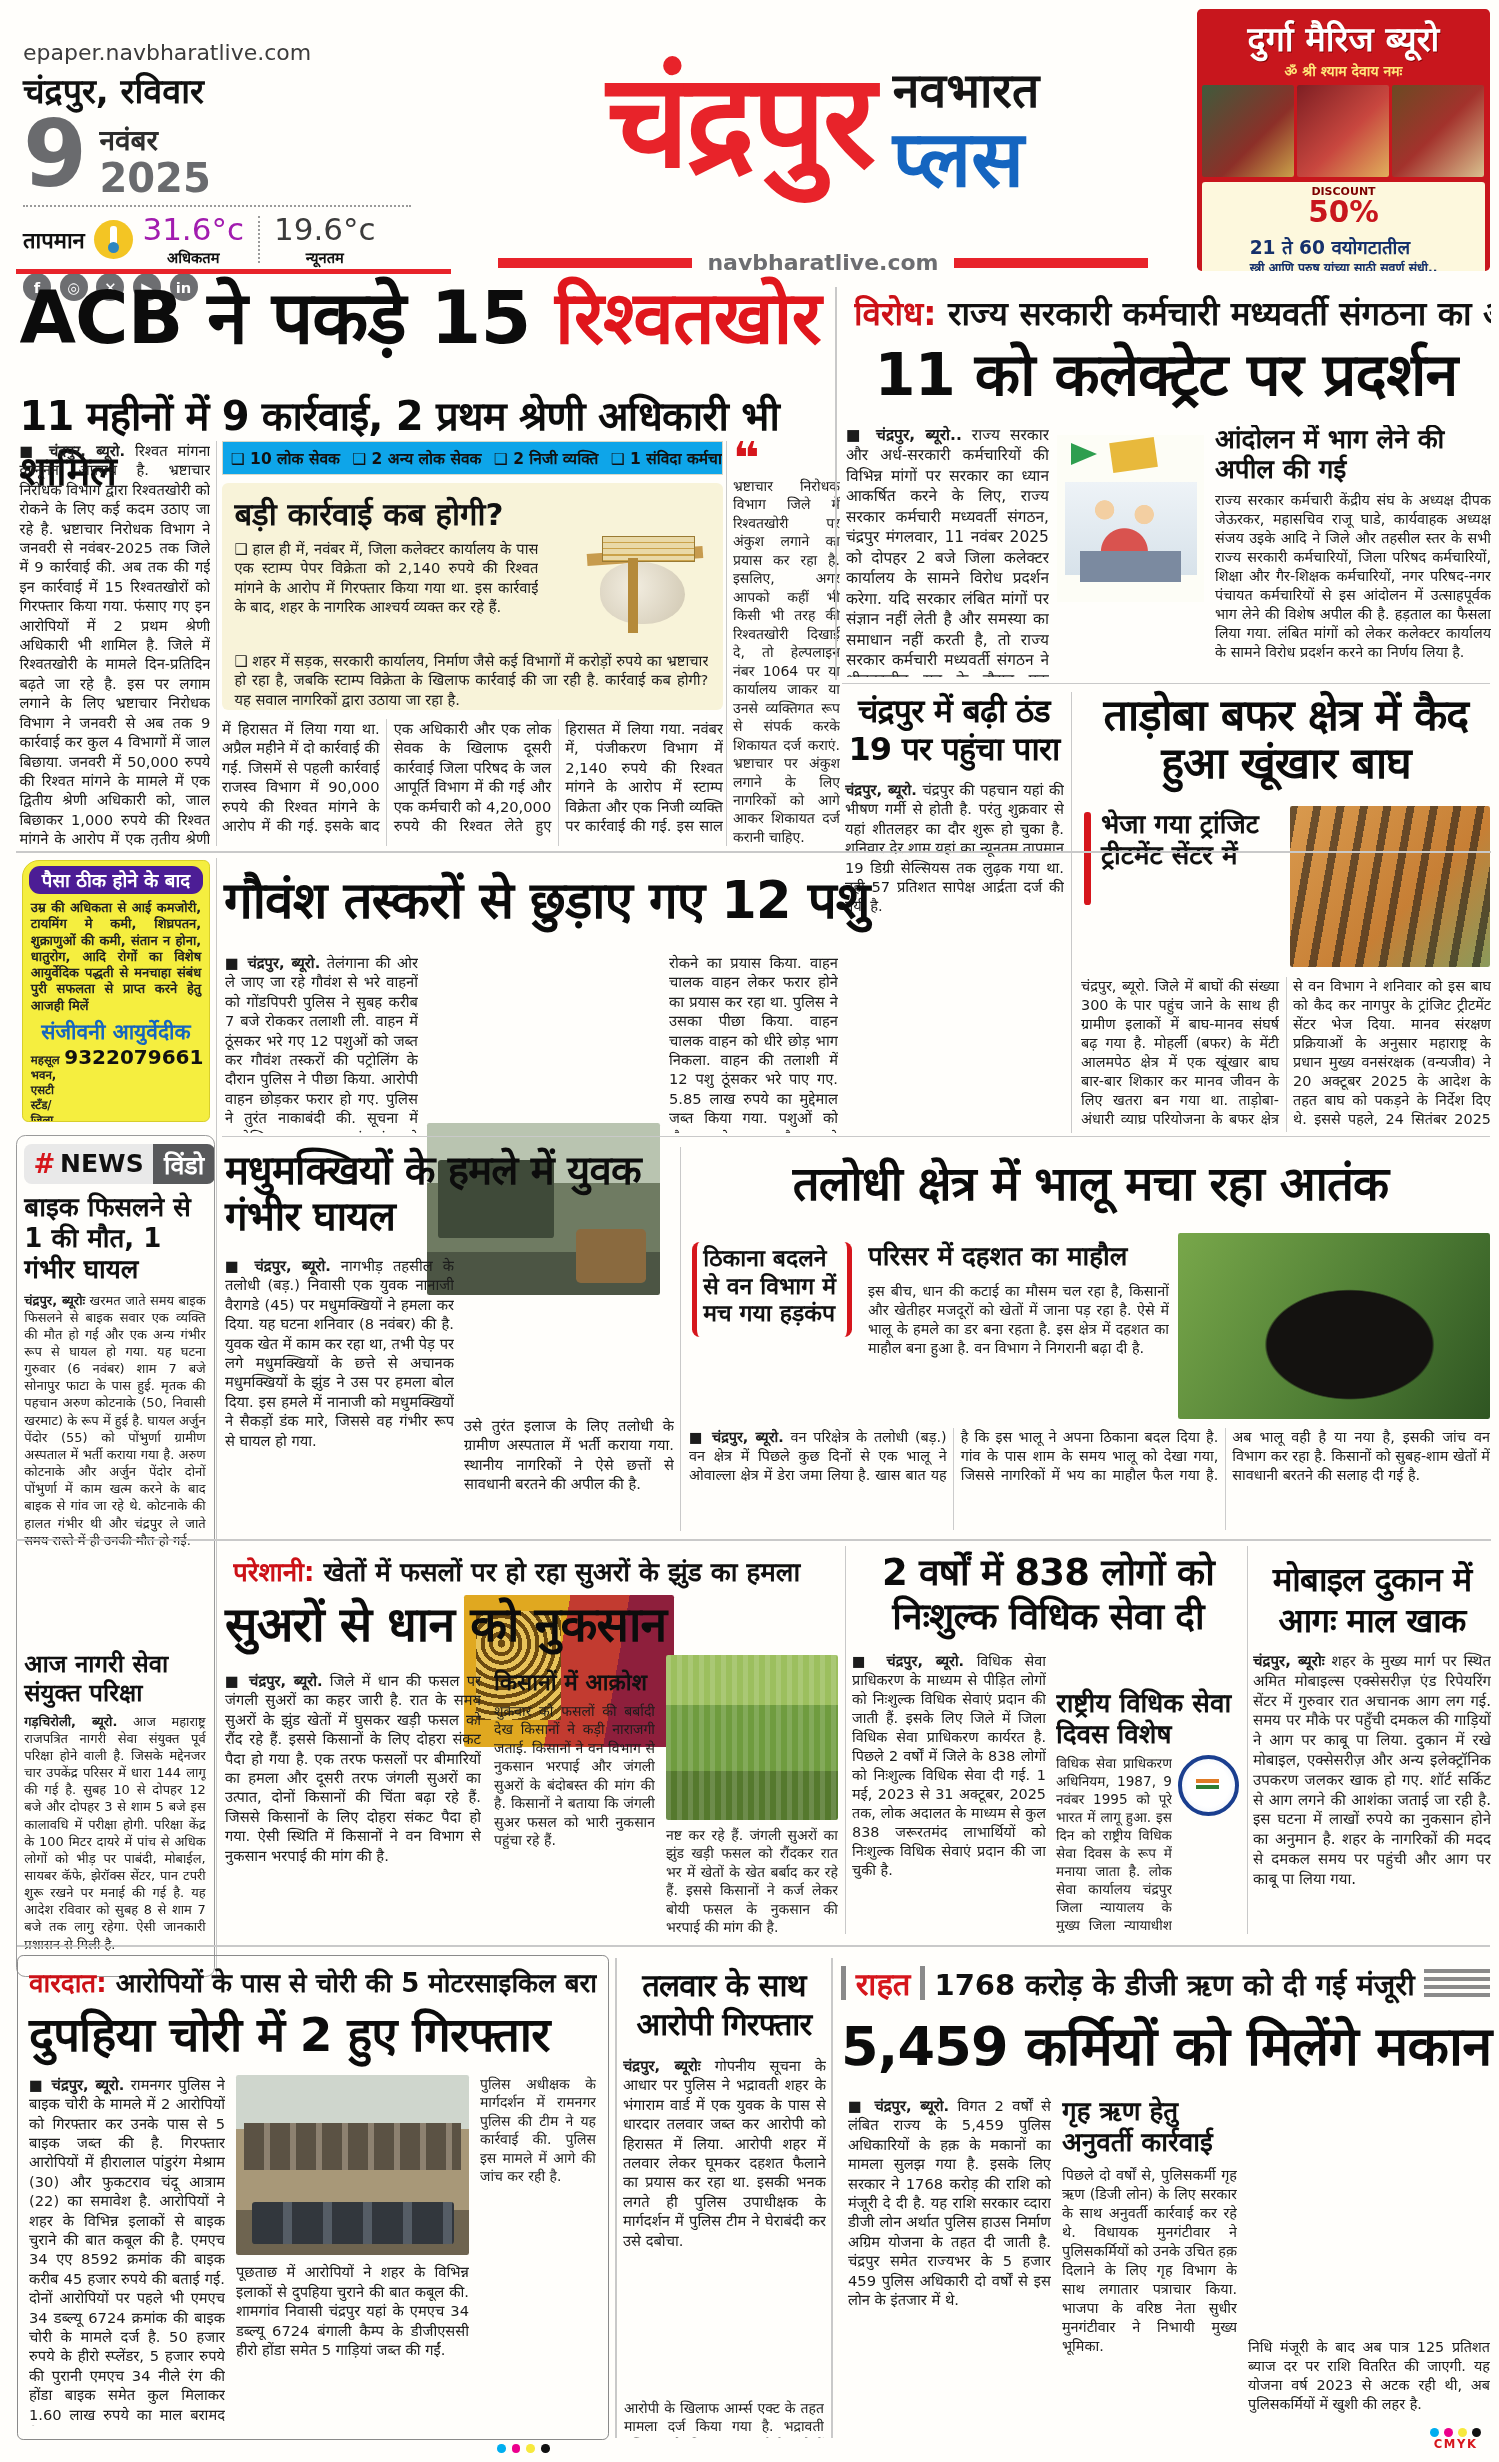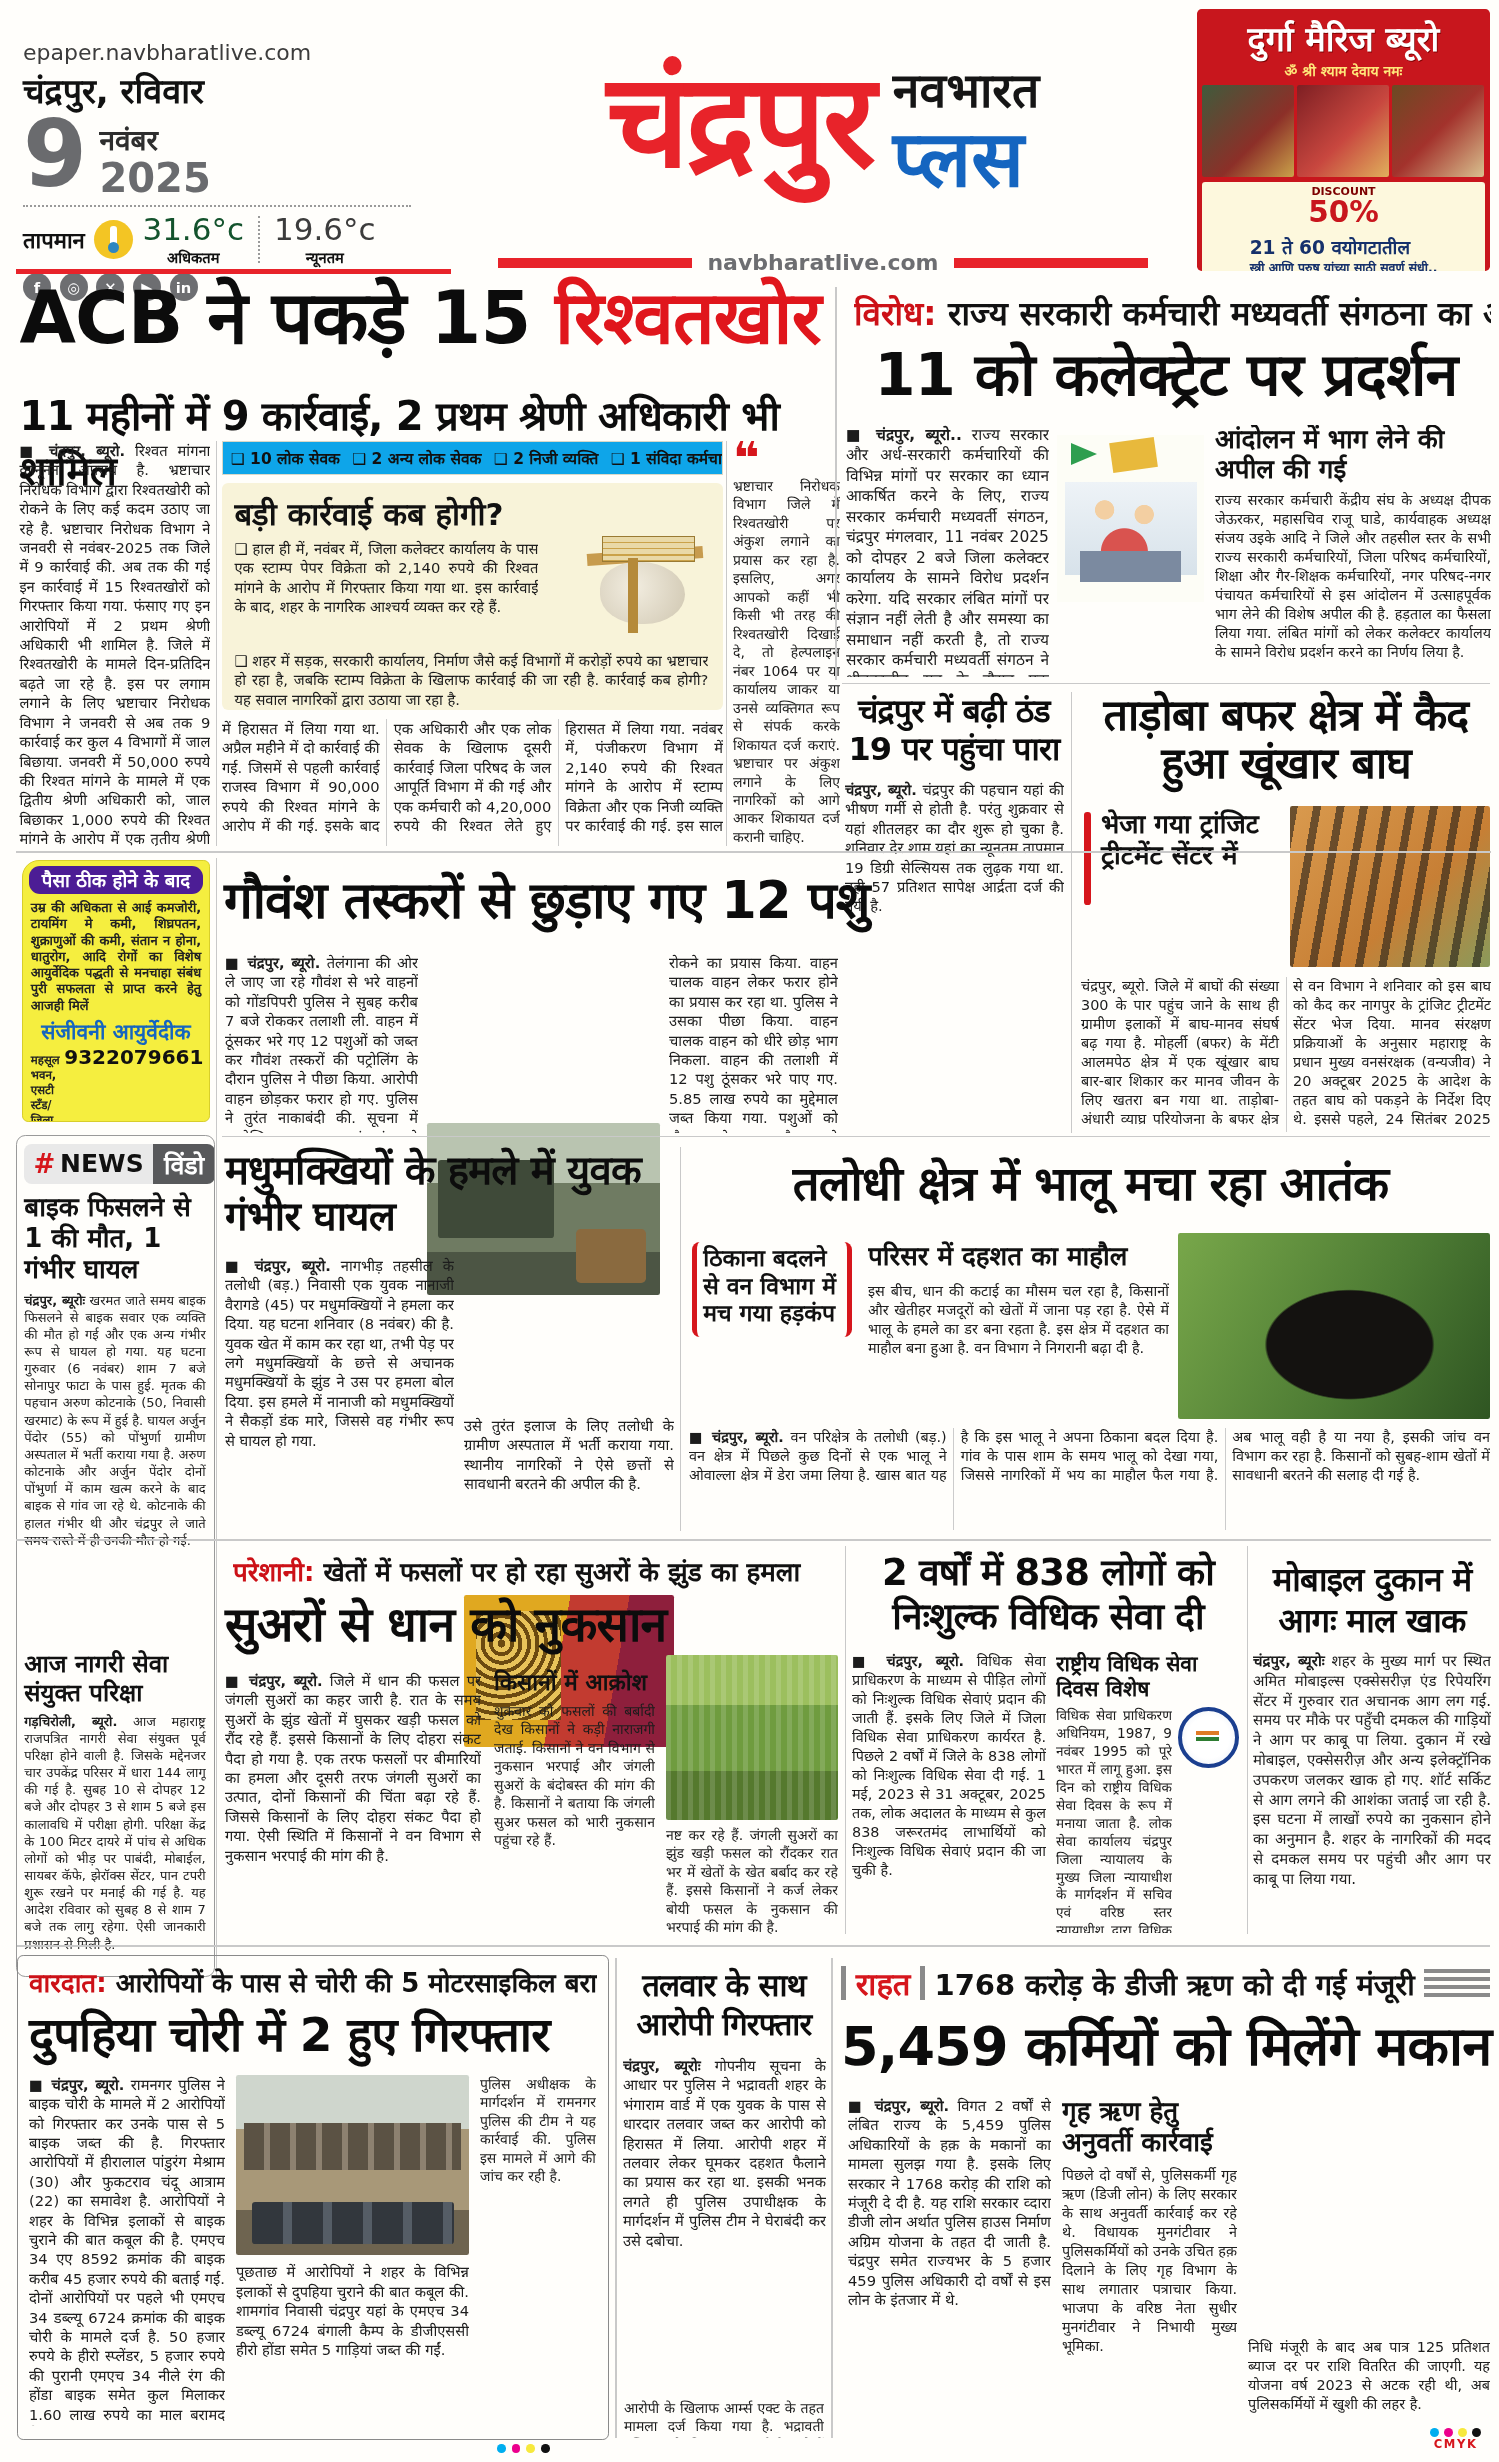--- a/index.html
+++ b/index.html
@@ -44,21 +44,21 @@
       </div>
     </div>
     <div class="dotline" style="width:388px; margin-top:6.2px;"></div>
     <div style="display:flex; align-items:center; margin-top:4.7px;">
       <div style="font-size:22px; font-weight:800;">तापमान</div>
       <div style="width:39px; height:39px; border-radius:50%; background:#f3c524; margin:0 9.3px; position:relative;">
         <div style="position:absolute; left:16.3px; top:6.2px; width:6.2px; height:20px; background:#fff; border-radius:3.1px;"></div>
         <div style="position:absolute; left:14px; top:22px; width:11px; height:11px; background:#2e86c1; border-radius:50%;"></div>
       </div>
       <div style="text-align:center;">
-        <div style="font-size:31px; color:#14532d;">31.6°c</div>
+        <div style="font-size:31px; color:#a21caf;">31.6°c</div>
         <div style="font-size:14.7px; font-weight:700;">अधिकतम</div>
       </div>
       <div style="border-left:2.3px dotted #9a9a9a; height:47px; margin:0 14px;"></div>
       <div style="text-align:center;">
         <div style="font-size:31px; color:#3c3c3c;">19.6°c</div>
         <div style="font-size:14.7px; font-weight:700;">न्यूनतम</div>
       </div>
     </div>
     <div style="margin-top:6.2px;">
       <span class="soc">f</span>
@@ -265,21 +265,21 @@
   </div>
   <div class="abs photo" style="left:666px; top:1655px; width:172px; height:165px; background:repeating-linear-gradient(90deg, rgba(255,255,255,.14) 0 4.7px, rgba(0,0,0,0) 4.7px 11px), linear-gradient(180deg,#9cbf5e 0 30%,#6f9c3f 30% 70%,#55792e 70%);"></div>
   <div class="abs bodytxt" style="left:666px; top:1826px; width:172px; height:110px; font-size:14px;">नष्ट कर रहे हैं. जंगली सुअरों का झुंड खड़ी फसल को रौंदकर रात भर में खेतों के खेत बर्बाद कर रहे हैं. इससे किसानों ने कर्ज लेकर बोयी फसल के नुकसान की भरपाई की मांग की है.</div>
 
   <div class="vrule abs" style="left:845px; top:1546px; width:0.8px; height:388px;"></div>
   <div class="abs hl" style="left:852px; top:1551px; width:392px; font-size:37px; line-height:1.18; text-align:center;">2 वर्षों में 838 लोगों को निःशुल्क विधिक सेवा दी</div>
   <div class="abs bodytxt" style="left:852px; top:1652px; width:194px; height:281px; font-size:14.4px;">
     <strong>■ चंद्रपुर, ब्यूरो.</strong> <span>विधिक सेवा प्राधिकरण के माध्यम से पीड़ित लोगों को निःशुल्क विधिक सेवाएं प्रदान की जाती हैं. इसके लिए जिले में जिला विधिक सेवा प्राधिकरण कार्यरत है. पिछले 2 वर्षों में जिले के 838 लोगों को निःशुल्क विधिक सेवा दी गई. 1 मई, 2023 से 31 अक्टूबर, 2025 तक, लोक अदालत के माध्यम से कुल 838 जरूरतमंद लाभार्थियों को निःशुल्क विधिक सेवाएं प्रदान की जा चुकी है.</span>
   </div>
   <div class="abs" style="left:1056px; top:1652px; width:189px; height:281px; overflow:hidden;">
-    <div style="font-size:21px; font-weight:800; line-height:1.2;">राष्ट्रीय विधिक सेवा दिवस विशेष</div>
+    <div style="font-size:26px; font-weight:800; line-height:1.2;margin-top:36px;">राष्ट्रीय विधिक सेवा दिवस विशेष</div>
     <div style="display:flex; gap:6.2px; margin-top:4.7px; align-items:flex-start;">
       <div class="bodytxt" style="font-size:13.6px; width:116px;">विधिक सेवा प्राधिकरण अधिनियम, 1987, 9 नवंबर 1995 को पूरे भारत में लागू हुआ. इस दिन को राष्ट्रीय विधिक सेवा दिवस के रूप में मनाया जाता है. लोक सेवा कार्यालय चंद्रपुर जिला न्यायालय के मुख्य जिला न्यायाधीश के मार्गदर्शन में सचिव एवं वरिष्ठ स्तर न्यायाधीश द्वारा विधिक सहायता कार्यरत है.</div>
       <div style="width:61px; height:61px; border-radius:50%; border:4.7px solid #1b3f8f; background:radial-gradient(circle,#fff 55%,#e8eef8); position:relative;">
         <div style="position:absolute; left:14px; top:20px; width:23px; height:3.9px; background:#e07b26;"></div>
         <div style="position:absolute; left:14px; top:26px; width:23px; height:3.9px; background:#2e7d32;"></div>
       </div>
     </div>
   </div>
 
   <div class="vrule abs" style="left:1247px; top:1546px; width:0.8px; height:388px;"></div>

